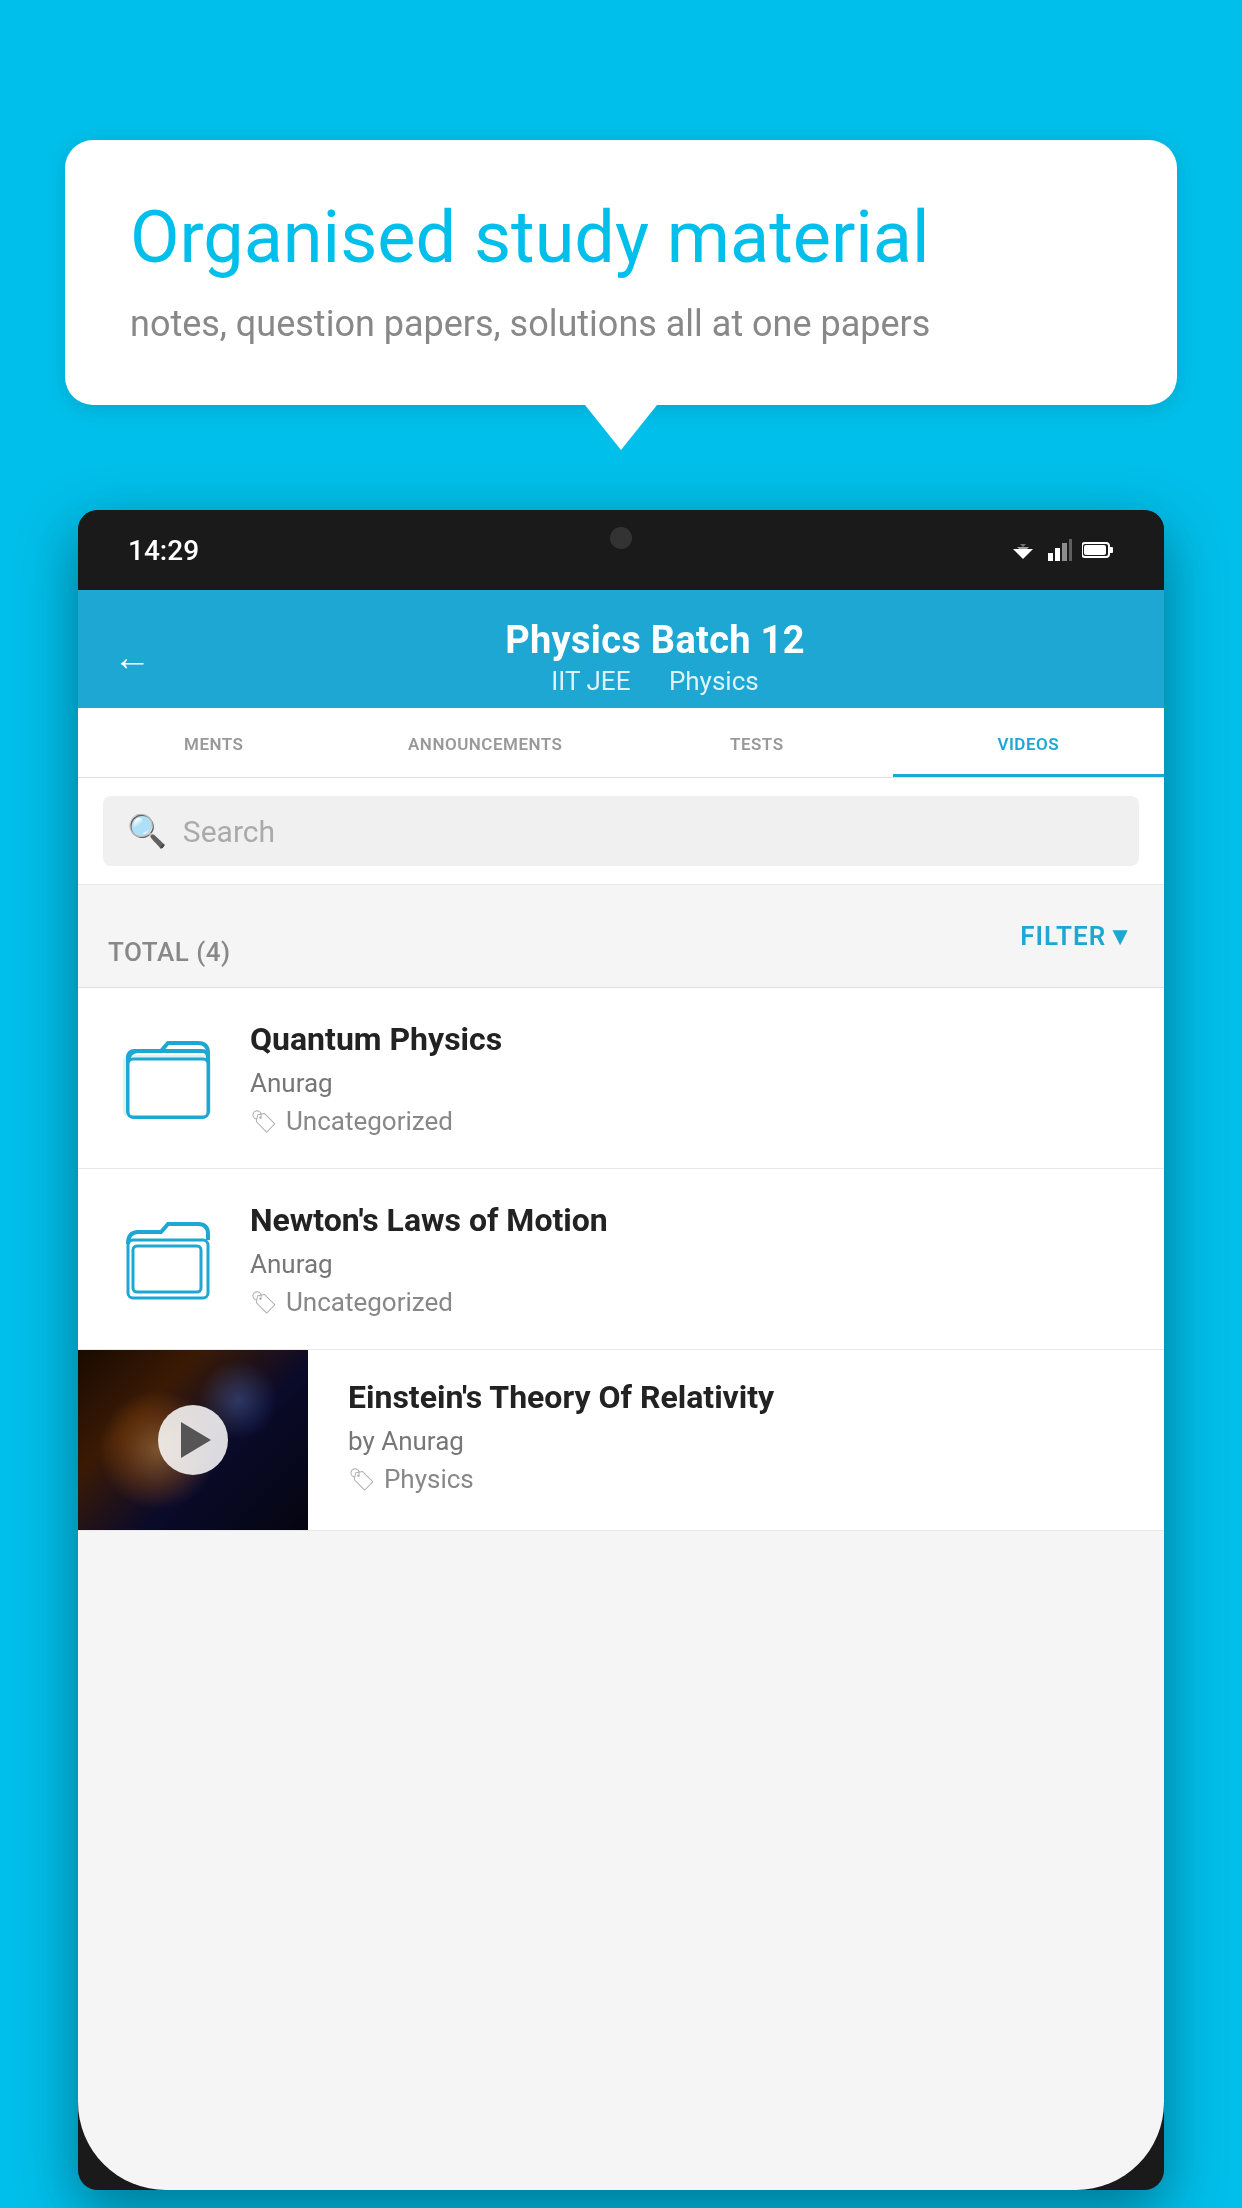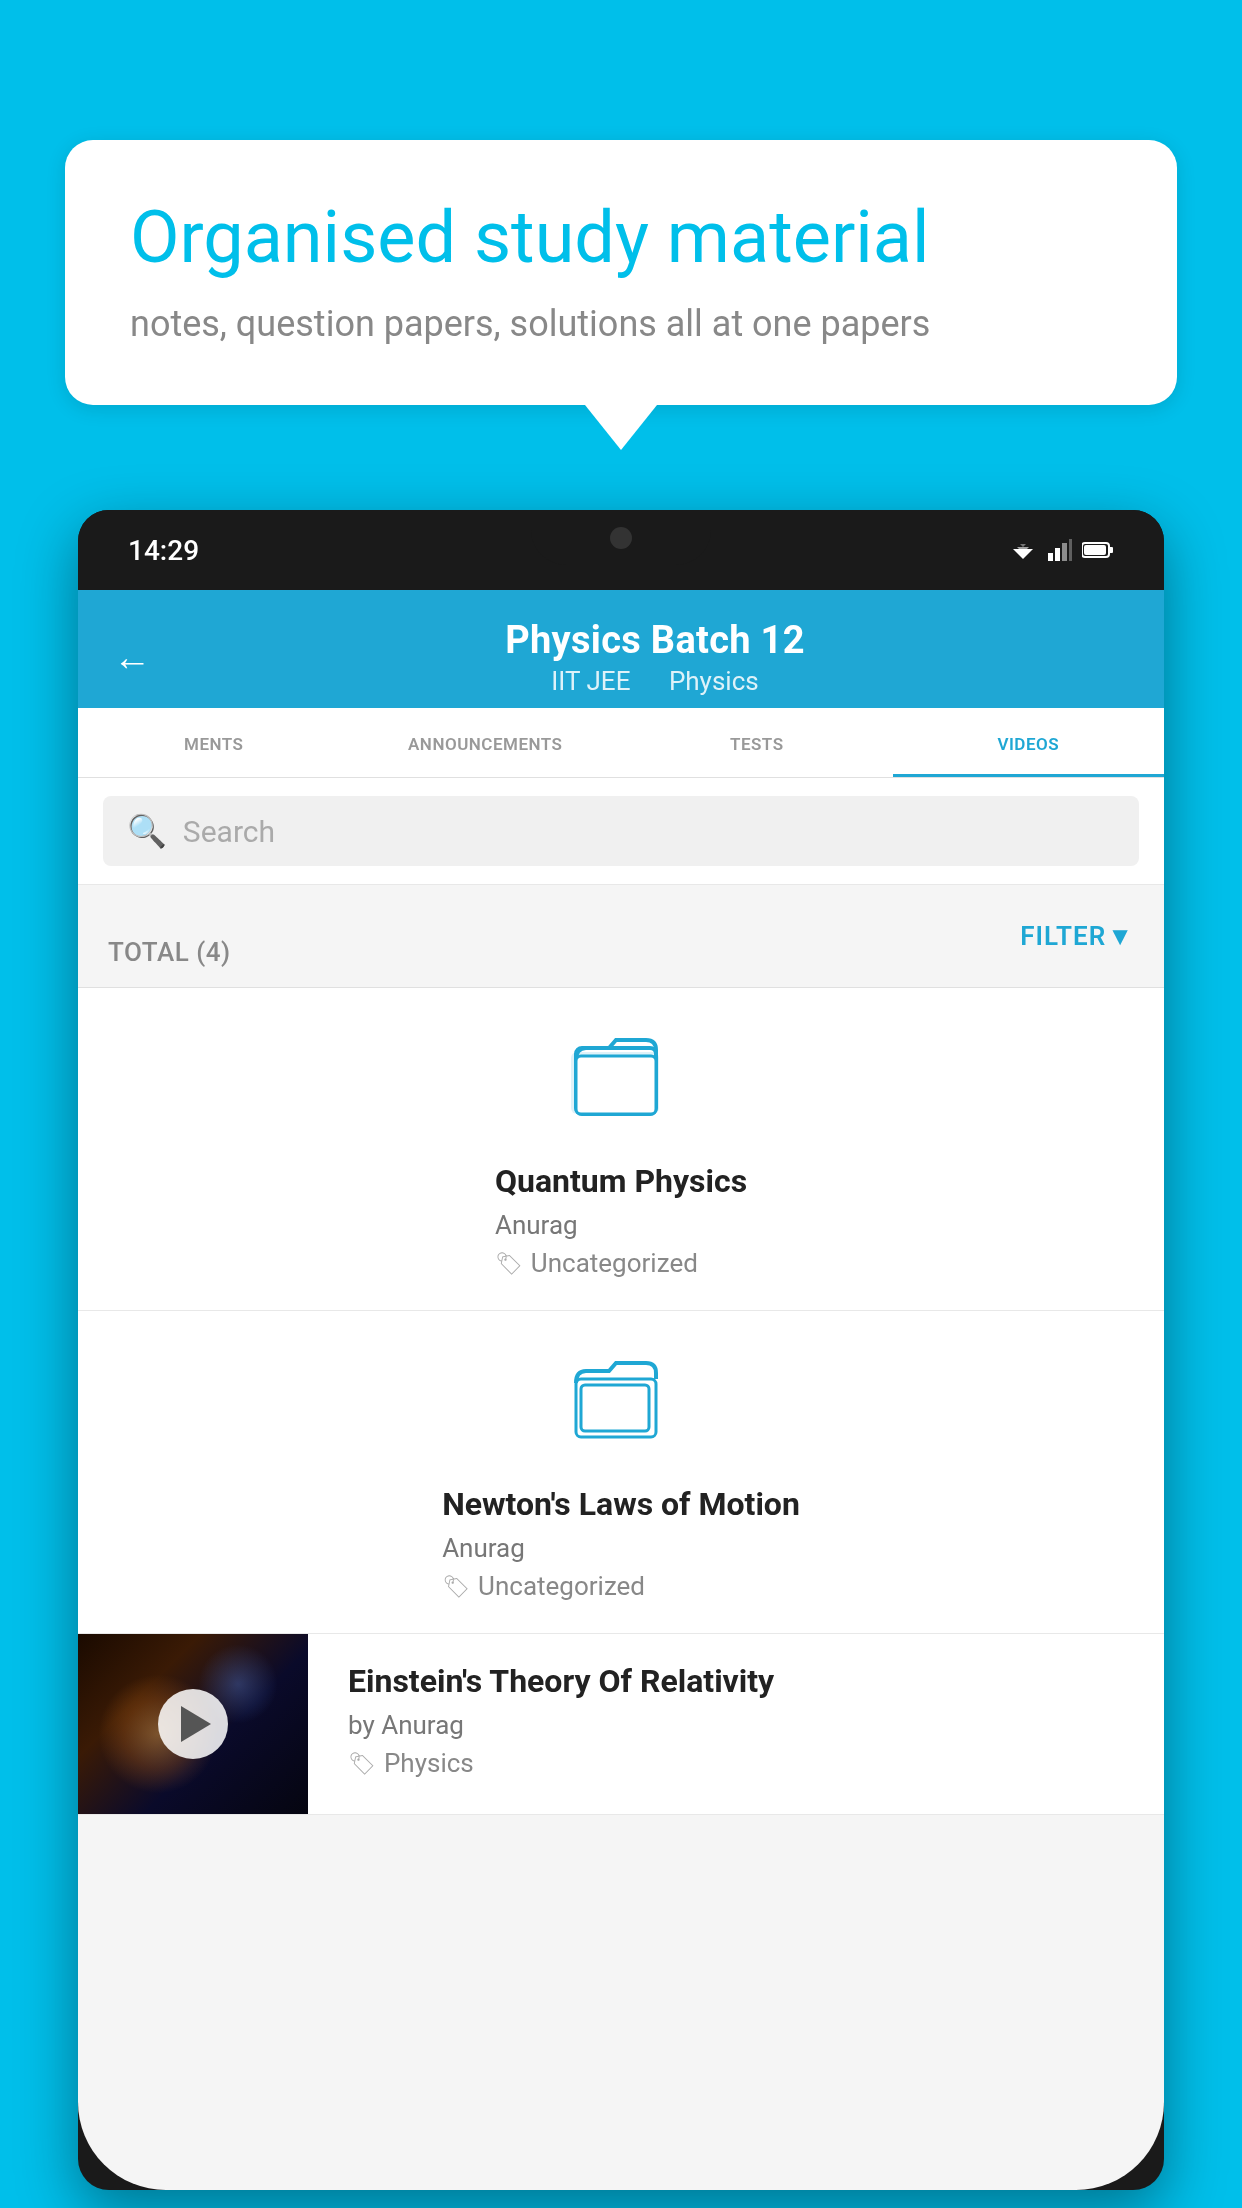--- a/index.html
+++ b/index.html
@@ -50,21 +50,21 @@
     }
 
     
     .phone-frame {
       position: absolute;
       top: 510px;
       left: 78px;
       width: 1086px;
       height: 1680px;
       background: #1a1a1a;
-      border-radius: 31px;
+      border-radius: 20px;
       box-shadow: 0 20px 60px rgba(0,0,0,0.4);
       overflow: hidden;
     }
 
     
     .phone-top-bar {
       position: relative;
       width: 100%;
       height: 80px;
       background: #1a1a1a;
@@ -226,25 +226,24 @@
       color: #1FA7D4;
     }
 
     
     .video-list {
       background: white;
     }
     .video-item {
       display: flex;
       align-items: center;
-      padding: 32px 42px;
+      padding: 32px 30px;
       border-bottom: 1px solid #e8e8e8;
-      gap: 32px;
-      background: white;
-      flex-direction: column;
+      gap: 12px;
+      background: white;
     }
     .video-thumb {
       width: 130px;
       height: 110px;
       flex-shrink: 0;
       display: flex;
       align-items: center;
       justify-content: center;
     }
     .video-info {

